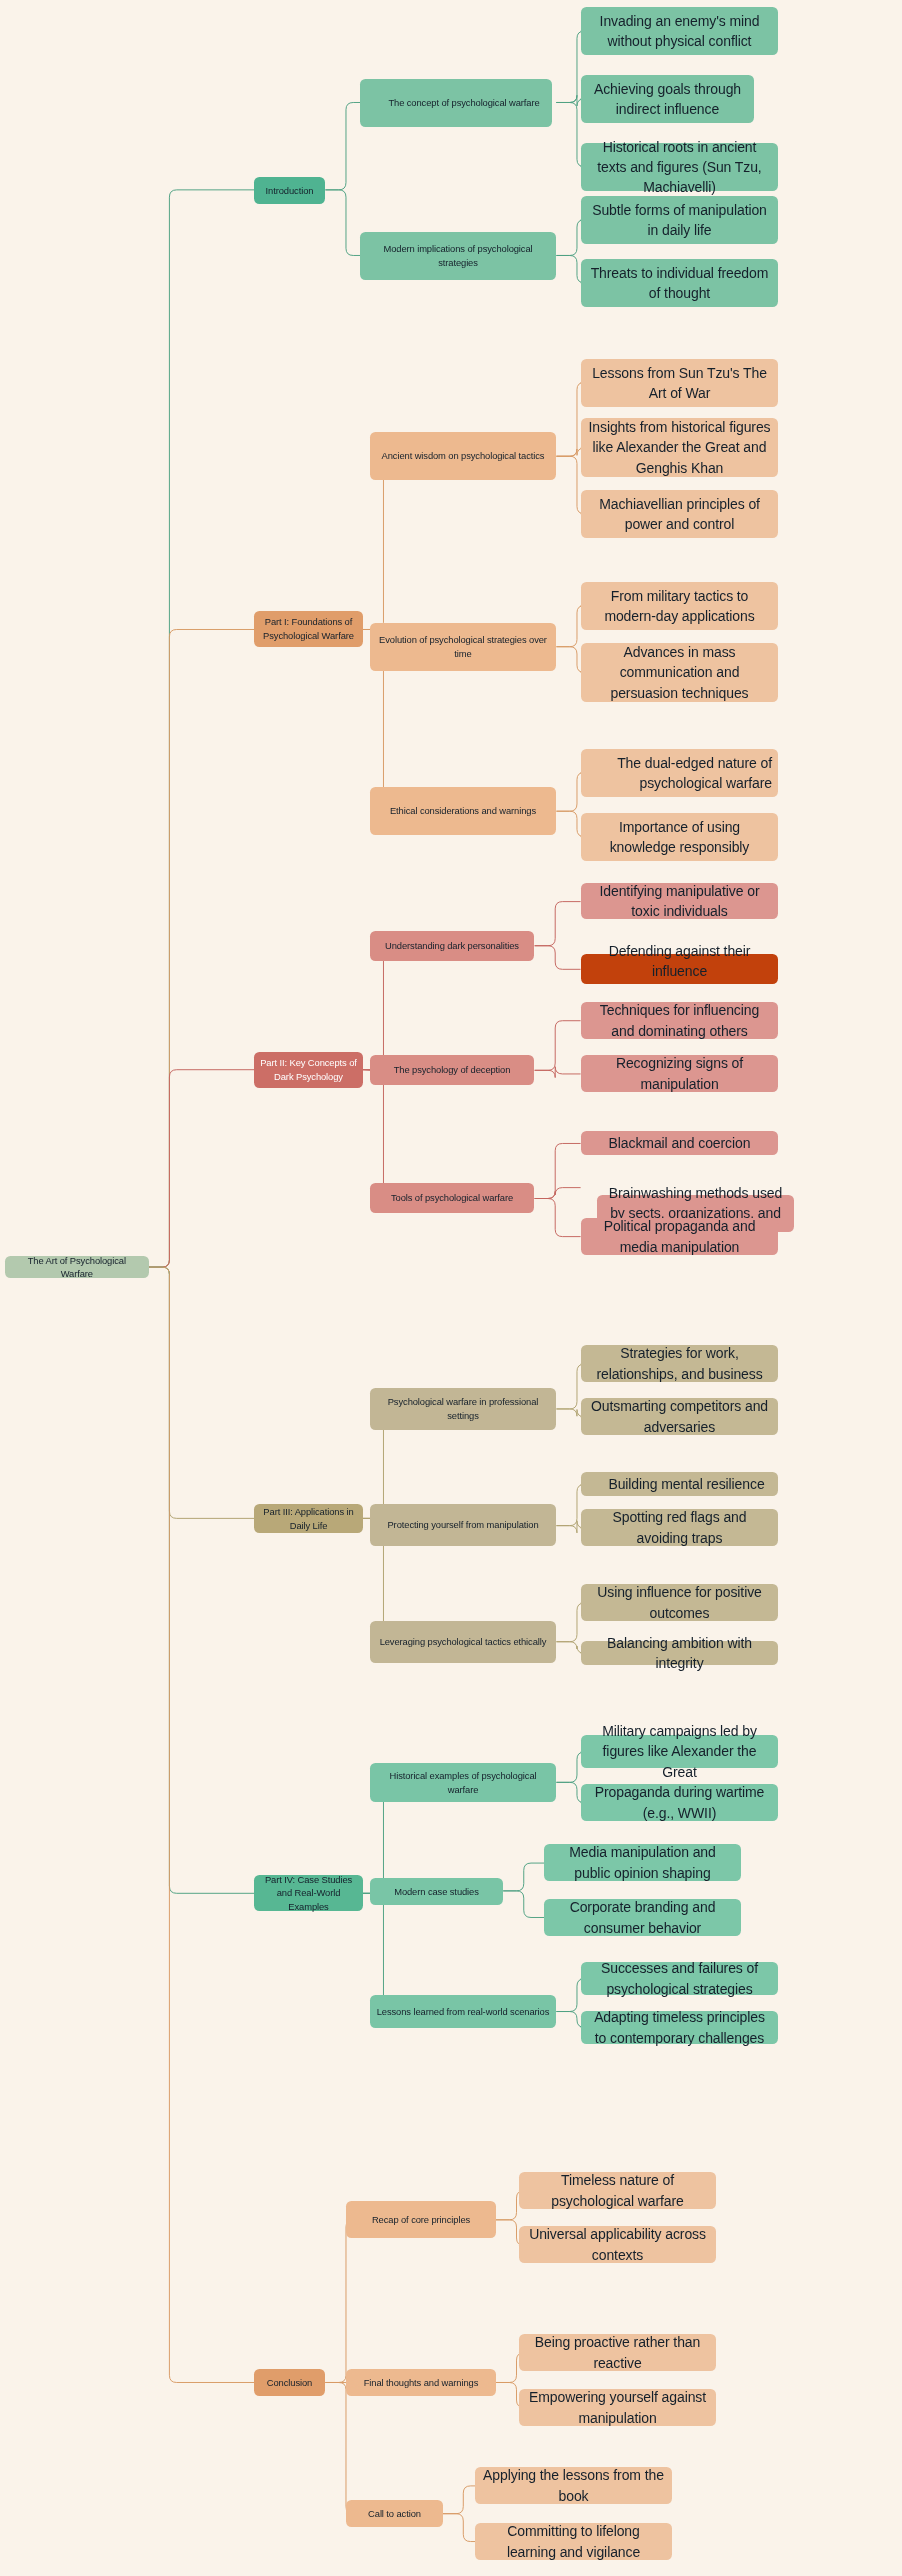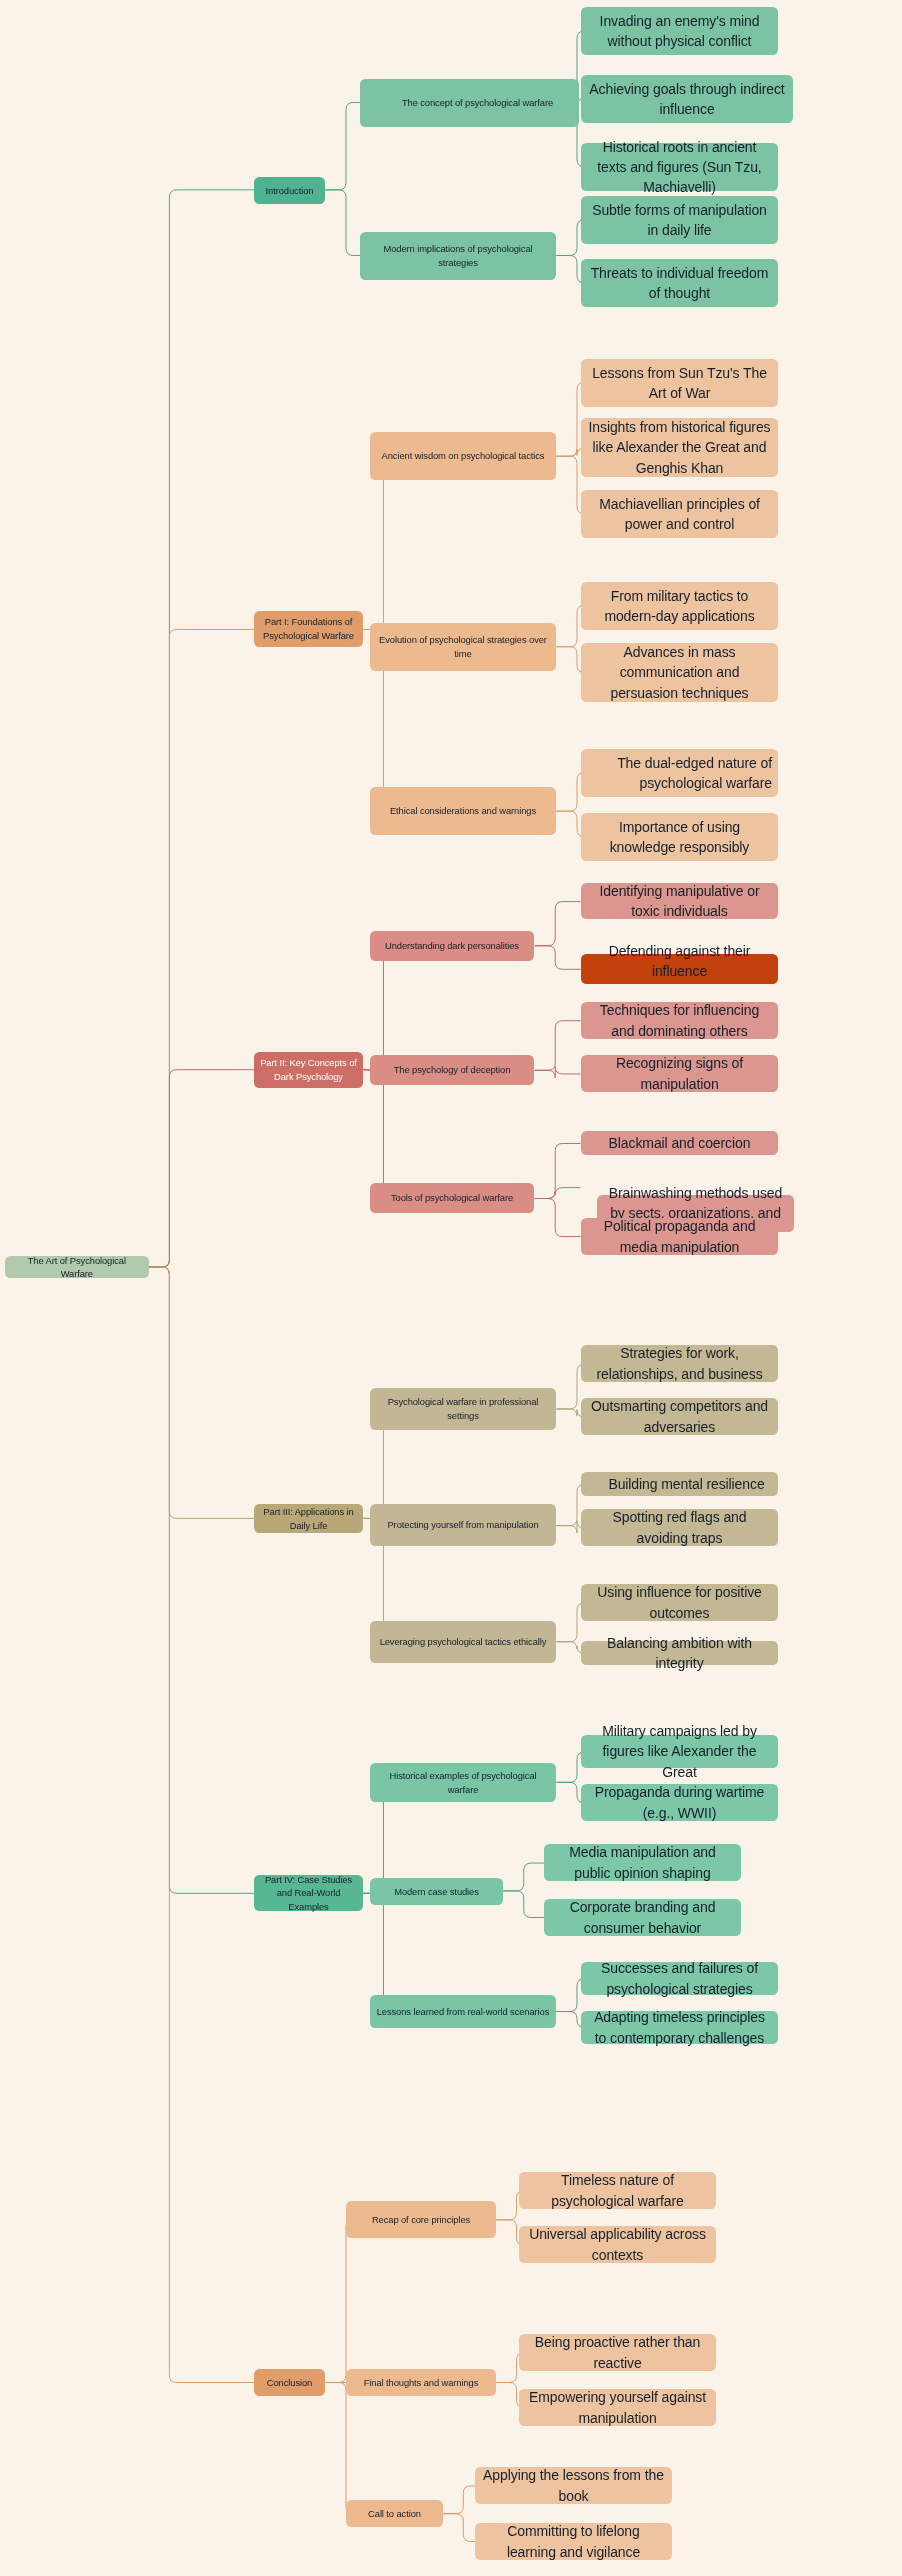--- a/index.html
+++ b/index.html
@@ -98,27 +98,27 @@
       <path d="M 732 4157 L 754 4157 Q 766 4157 766 4145 L 766 4123 Q 766 4111 778 4111 L 786 4111" fill="none" stroke="#d89a66" stroke-width="1.6"></path>
       <path d="M 732 4157 L 754 4157 Q 766 4157 766 4169 L 766 4191 Q 766 4203 778 4203 L 786 4203" fill="none" stroke="#d89a66" stroke-width="1.6"></path>
     </svg>
   <div id="nodes">
       <div class="node root" style="left: 4.8px; top: 1256px; width: 144px; height: 22.4px; background: rgb(179, 201, 174);">
         <span>The Art of Psychological Warfare</span>
       </div>
       <div class="node lvl1" style="left: 254px; top: 177px; width: 71px; height: 27px; background: rgb(79, 179, 145);">
         <span>Introduction</span>
       </div>
-      <div class="node lvl2" style="left: 360px; top: 79px; width: 219px; height: 48px; background: rgb(124, 195, 164); padding-left: 22px;">
+      <div class="node lvl2" style="left: 360px; top: 79px; width: 192px; height: 48px; background: rgb(124, 195, 164); padding-left: 22px;">
         <span>The concept of psychological warfare</span>
       </div>
       <div class="node lvl3" style="left: 581px; top: 7.3px; width: 197px; height: 48px; background: rgb(124, 195, 164);">
         <span>Invading an enemy's mind without physical conflict</span>
       </div>
-      <div class="node lvl3" style="left: 581px; top: 75px; width: 212px; height: 48px; background: rgb(124, 195, 164);">
+      <div class="node lvl3" style="left: 581px; top: 75px; width: 173px; height: 48px; background: rgb(124, 195, 164);">
         <span>Achieving goals through indirect influence</span>
       </div>
       <div class="node lvl3" style="left: 581px; top: 143px; width: 197px; height: 48px; background: rgb(124, 195, 164);">
         <span>Historical roots in ancient texts and figures (Sun Tzu, Machiavelli)</span>
       </div>
       <div class="node lvl2" style="left: 360px; top: 232px; width: 196px; height: 48px; background: rgb(124, 195, 164);">
         <span>Modern implications of psychological strategies</span>
       </div>
       <div class="node lvl3" style="left: 581px; top: 196px; width: 197px; height: 48px; background: rgb(124, 195, 164);">
         <span>Subtle forms of manipulation in daily life</span>

